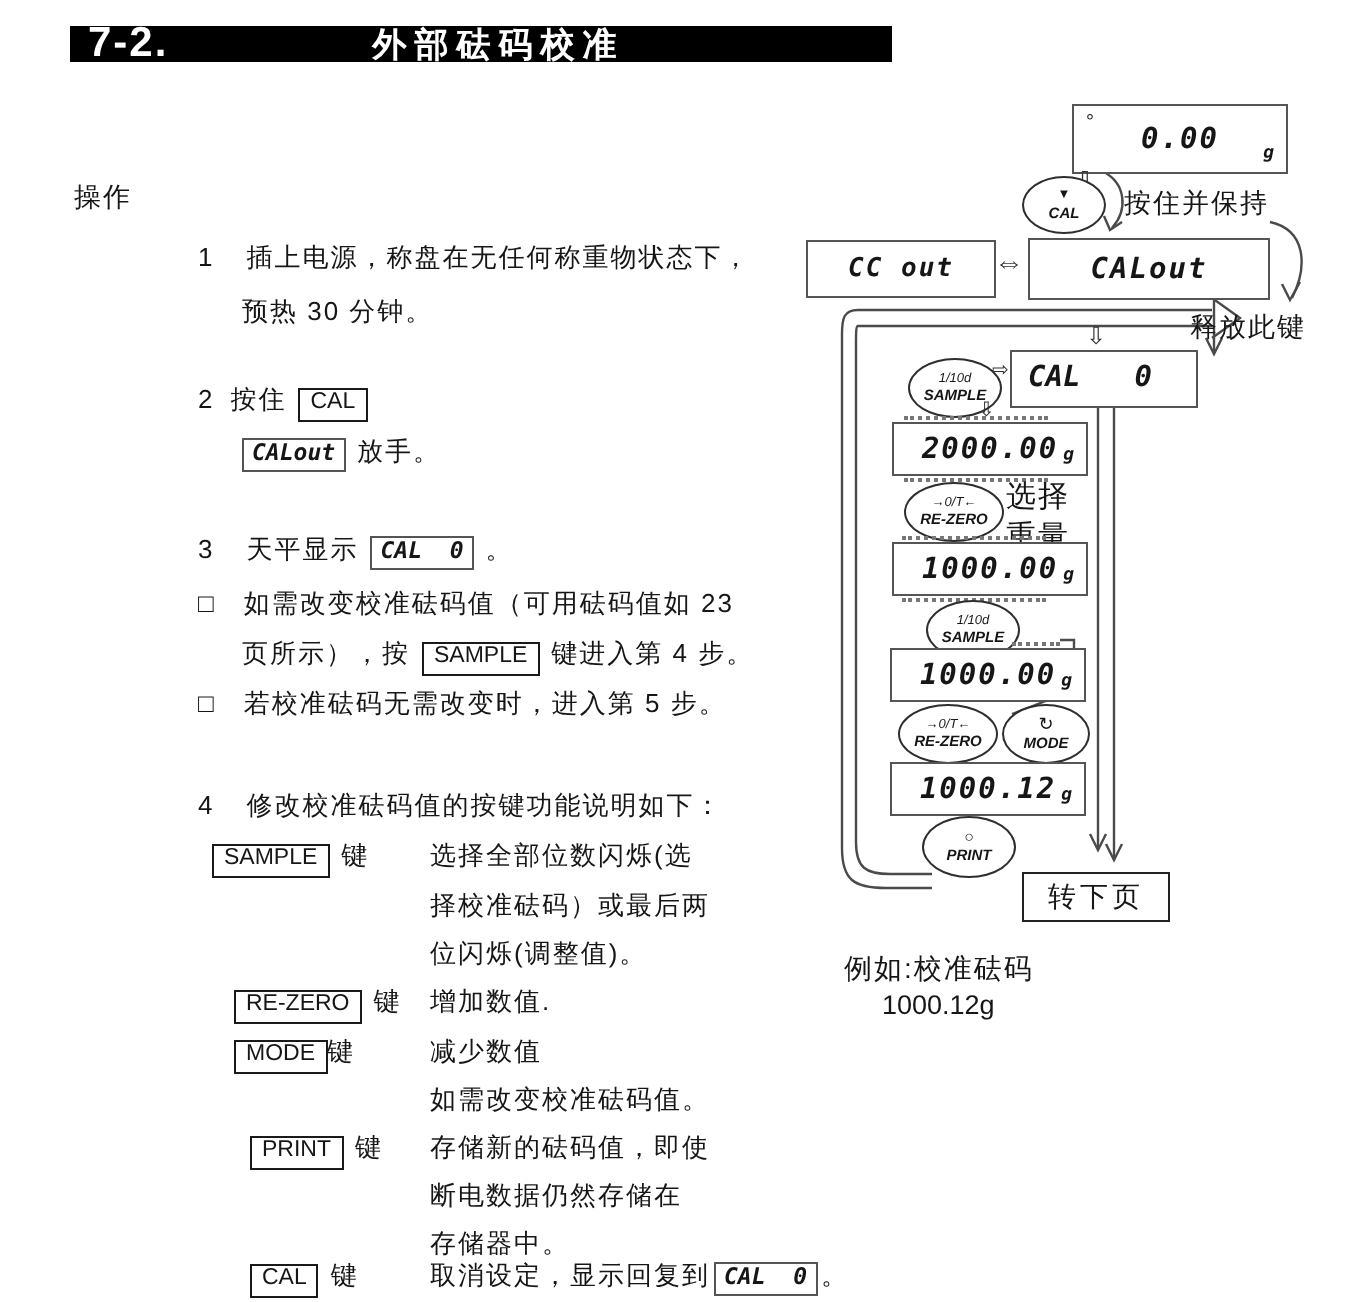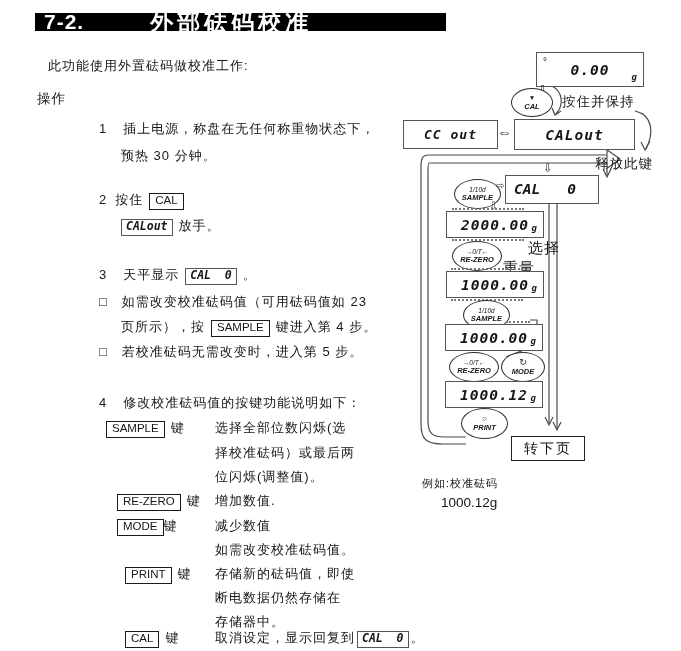--- a/index.html
+++ b/index.html
@@ -4,21 +4,21 @@
 <style>
   html,body{margin:0;padding:0;background:#f4f4f4;}
   .page{position:relative;width:681px;height:651px;background:#fff;overflow:hidden;
         font-family:"Liberation Sans","DejaVu Sans",sans-serif;color:#161616;}
   .abs{position:absolute;}
   .t{font-size:13px;letter-spacing:1px;white-space:nowrap;}
   .hbar{position:absolute;left:35px;top:13px;width:411px;height:18px;background:#000;color:#fff;
         display:flex;align-items:center;}
   .hnum{font-size:21px;font-weight:bold;margin-left:9px;letter-spacing:1px;
         font-family:"Liberation Sans",sans-serif;}
-  .htitle{font-size:23px;font-weight:bold;margin-left:66px;letter-spacing:4px;}
+  .htitle{font-size:17px;font-weight:bold;margin-left:102px;letter-spacing:4px;}
   .bold{font-weight:normal;}
   .key{display:inline-block;border:1px solid #1a1a1a;padding:1px 5px 2px 5px;font-size:11.5px;
        letter-spacing:0;line-height:1;background:#fff;vertical-align:-1px;}
   .seg{font-family:"DejaVu Sans Mono",monospace;font-style:italic;font-weight:bold;}
   .segbox{display:inline-block;border:1px solid #555;padding:1px 4px 2px 4px;font-size:11.5px;
           letter-spacing:0;line-height:1;white-space:pre;vertical-align:-1px;}
   .row{display:flex;align-items:baseline;gap:6px;white-space:nowrap;}
   
   .disp{position:absolute;border:1.3px solid #555;background:#fff;display:flex;
         align-items:center;justify-content:center;}
@@ -42,21 +42,20 @@
 </head>
 <body>
 
 <div class="page">
 
   <div class="hbar">
     <span class="hnum">7-2.</span>
     <span class="htitle">外部砝码校准</span>
   </div>
 
-  <div class="abs t" style="left:48px;top:57px">此功能使用外置砝码做校准工作:</div>
 
   <div class="abs t bold" style="left:37px;top:90px;font-size:13.5px">操作</div>
 
   <div class="abs row t" style="left:99px;top:120px">
     <span class="bold">1</span>
     <span style="margin-left:10px">插上电源，称盘在无任何称重物状态下，</span>
   </div>
   <div class="abs t" style="left:121px;top:147px">预热 30 分钟。</div>
 
   <div class="abs row t" style="left:99px;top:191px">
@@ -202,21 +201,21 @@
   <div class="disp" style="left:446px;top:211px;width:96px;height:25px">
     <span class="seg dval">2000.00</span>
     <span class="seg unit">g</span>
   </div>
   <div class="blink" style="left:452px;top:239px;width:72px"></div>
 
   <div class="ebtn" style="left:452px;top:241px;width:48px;height:28px">
     <span class="bt">→0/T←</span>
     <span class="bl">RE-ZERO</span>
   </div>
-  <div class="lab" style="left:528px;top:239px;font-size:15px">选择</div>
+  <div class="lab" style="left:503px;top:239px;font-size:15px">选择</div>
   <div class="lab" style="left:503px;top:259px;font-size:15px">重量</div>
 
   <div class="blink" style="left:451px;top:268px;width:72px"></div>
   <div class="disp" style="left:446px;top:271px;width:96px;height:25px">
     <span class="seg dval">1000.00</span>
     <span class="seg unit">g</span>
   </div>
   <div class="blink" style="left:451px;top:299px;width:72px"></div>
 
   <div class="ebtn" style="left:463px;top:300px;width:45px;height:28px">
@@ -246,16 +245,16 @@
 
   <div class="ebtn" style="left:461px;top:408px;width:45px;height:29px">
     <span class="bt" style="font-size:8px">○</span>
     <span class="bl">PRINT</span>
   </div>
 
   <div class="nextbox" style="left:511px;top:436px;width:72px;height:23px">
     <span>转下页</span>
   </div>
 
-  <div class="lab" style="left:422px;top:476px;font-size:11px">例如:校准砝码</div>
+  <div class="lab" style="left:422px;top:476px;font-size:14px">例如:校准砝码</div>
   <div class="lab" style="left:441px;top:495px;font-size:13.5px;letter-spacing:0">1000.12g</div>
 
 </div>
 
 </body></html>

